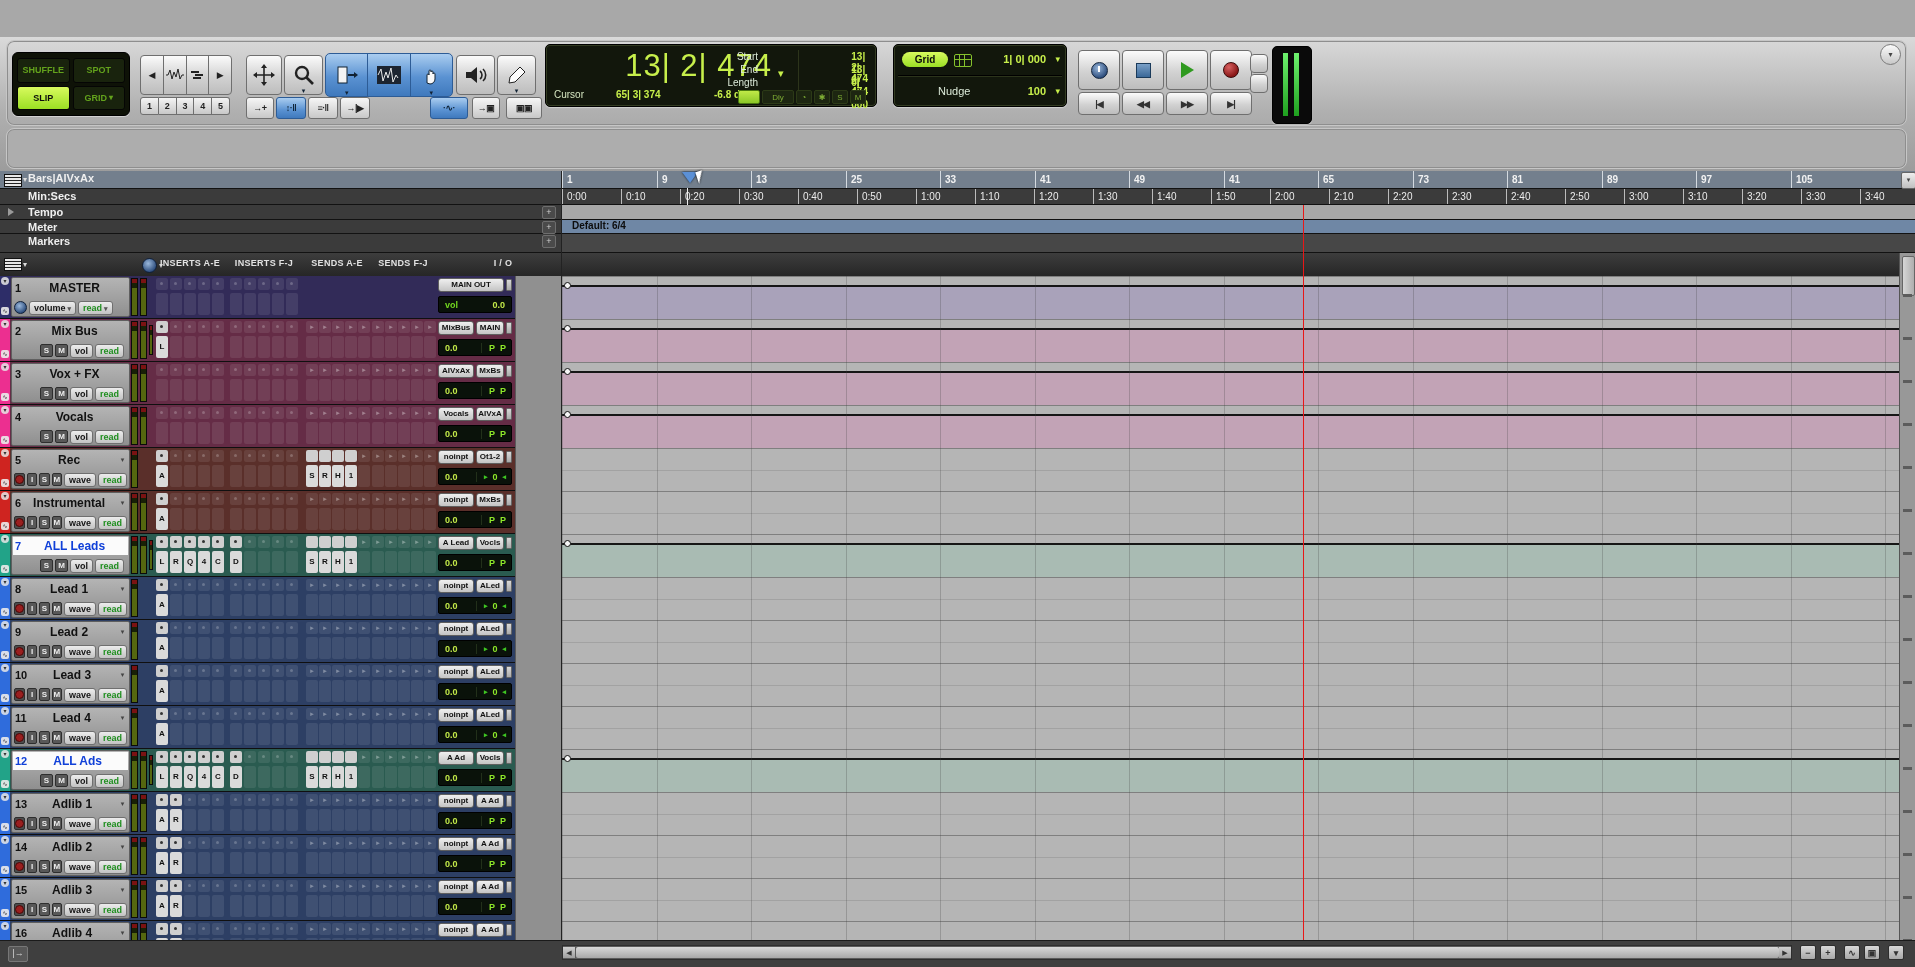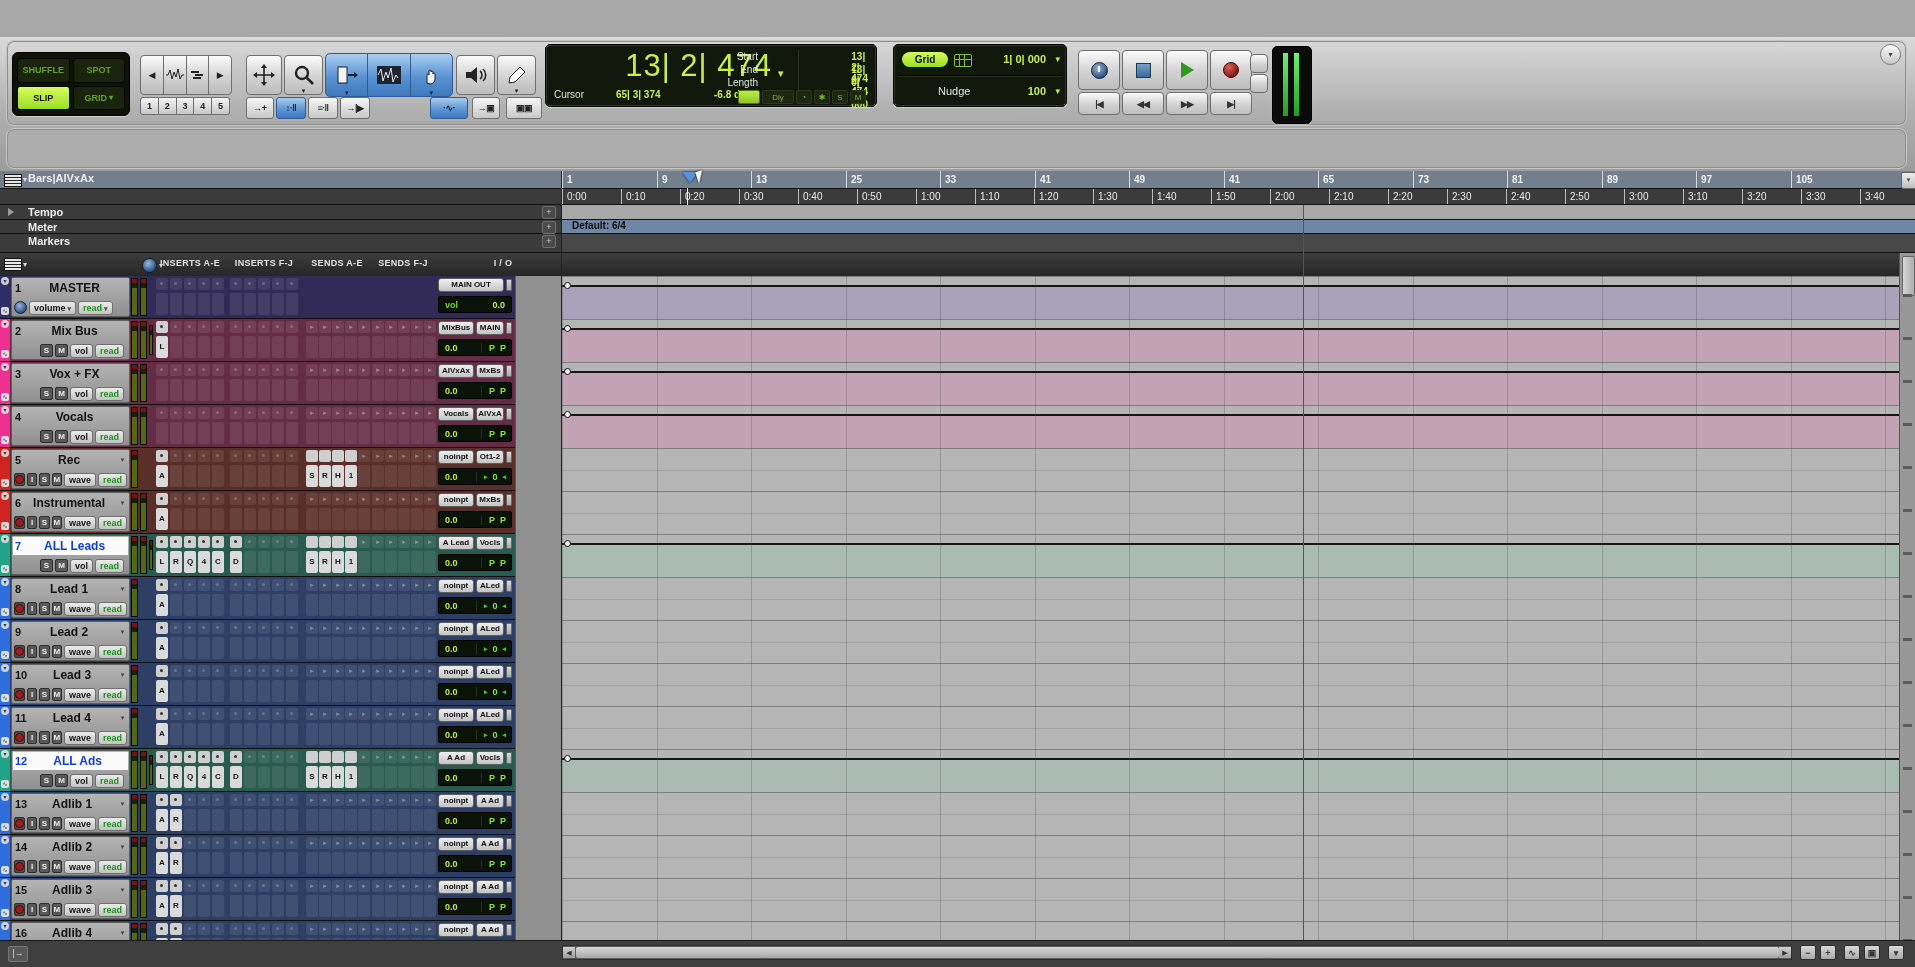--- a/index.html
+++ b/index.html
@@ -428,20 +428,23 @@
         <span class="tick" style="left:662px">41</span>
         <span class="tick" style="left:756px">65</span>
         <span class="tick" style="left:851px">73</span>
         <span class="tick" style="left:945px">81</span>
         <span class="tick" style="left:1040px">89</span>
         <span class="tick" style="left:1134px">97</span>
         <span class="tick" style="left:1229px">105</span>
       </div>
   </div>
   <div class="ruler-row" id="rulMins">
+    <div class="rlabel">
+        <span class="rtxt">Min:Secs</span>
+      </div>
     <div class="rlane" id="minsLane">
         <span class="tickm" style="left:0px">0:00</span>
         <span class="tickm" style="left:59px">0:10</span>
         <span class="tickm" style="left:118px">0:20</span>
         <span class="tickm" style="left:177px">0:30</span>
         <span class="tickm" style="left:236px">0:40</span>
         <span class="tickm" style="left:295px">0:50</span>
         <span class="tickm" style="left:354px">1:00</span>
         <span class="tickm" style="left:413px">1:10</span>
         <span class="tickm" style="left:472px">1:20</span>

